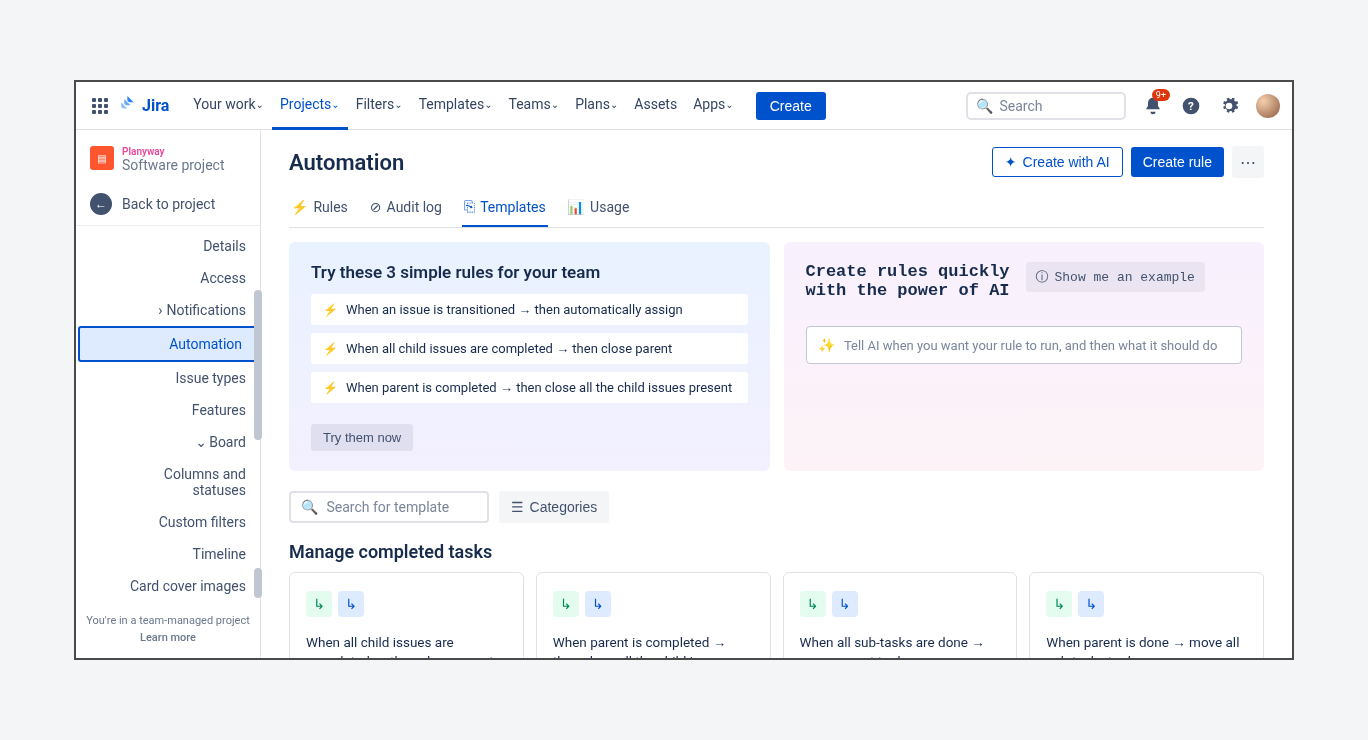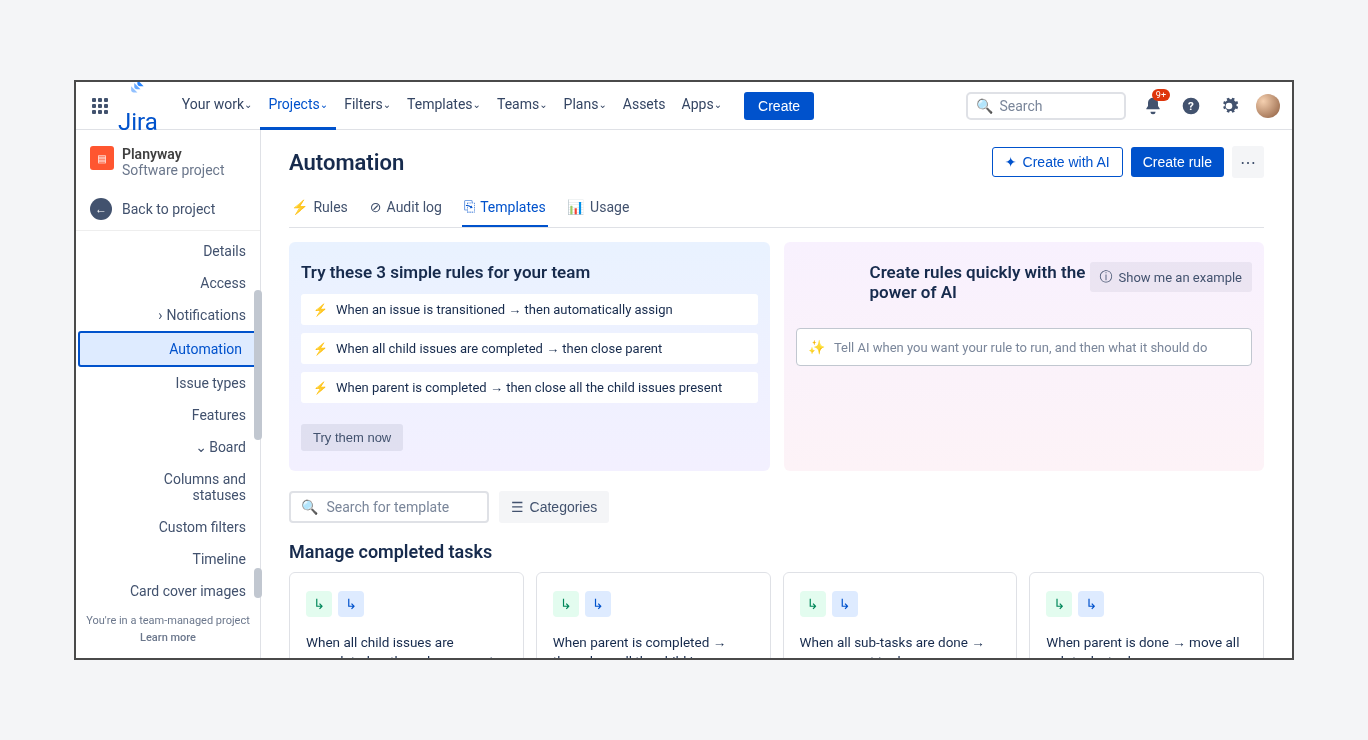--- a/index.html
+++ b/index.html
@@ -1,38 +1,38 @@
 <!DOCTYPE html>
 <html><head>
 <meta charset="utf-8">
 <style>
   * { box-sizing: border-box; margin: 0; padding: 0; }
   body { font-family: -apple-system, BlinkMacSystemFont, "Segoe UI", Roboto, sans-serif; background: #f4f5f7; display:flex; align-items:center; justify-content:center; height:740px; }
   .frame { width:1220px; height:580px; background:#fff; border:2px solid #4a4a4a; display:flex; flex-direction:column; overflow:hidden; }
   .topbar { height:48px; border-bottom:1px solid #dfe1e6; display:flex; align-items:center; padding:0 12px; gap:6px; }
   .app-switcher { width:24px; height:24px; display:grid; grid-template-columns:repeat(3,4px); grid-template-rows:repeat(3,4px); gap:2px; align-content:center; justify-content:center; cursor:pointer; }
   .app-switcher span { width:4px; height:4px; background:#42526e; border-radius:1px; }
-  .jira-logo { display:flex; align-items:center; gap:4px; color:#0052cc; font-weight:400; font-size:24px; margin-right:10px;flex-direction:column; }
+  .jira-logo { display:flex; align-items:center; gap:4px; color:#0052cc; font-weight:700; font-size:16px; margin-right:10px; }
   .jira-mark svg { width:20px; height:20px; }
   .nav-item { color:#344563; font-size:14px; padding:6px 8px; display:flex; align-items:center; cursor:pointer; border-bottom:3px solid transparent; height:48px; }
   .nav-item.active { color:#0052cc; border-bottom:3px solid #0052cc; }
   .caret-down { font-size:10px; }
   .create-btn { background:#0052cc; color:#fff; border:none; padding:6px 14px; border-radius:3px; font-size:14px; font-weight:500; margin-left:8px; cursor:pointer; }
   .topbar-spacer { flex:1; }
   .search-box { display:flex; align-items:center; border:2px solid #dfe1e6; border-radius:5px; padding:4px 8px; width:160px; color:#7a869a; gap:6px; font-size:14px; }
   .notif { position:relative; margin-left:10px; cursor:pointer; }
   .notif-badge { position:absolute; top:-6px; right:-6px; background:#de350b; color:#fff; font-size:9px; border-radius:8px; padding:1px 4px; }
   .top-icon { width:22px; height:22px; color:#42526e; display:flex; align-items:center; justify-content:center; cursor:pointer; margin-left:10px; }
   .avatar { width:24px; height:24px; border-radius:50%; background: radial-gradient(circle at 30% 30%, #f5d0b0, #8b5a3c); margin-left:10px; cursor:pointer; }
 
   .body { flex:1; display:flex; overflow:hidden; }
   .sidebar { width:185px; border-right:1px solid #dfe1e6; display:flex; flex-direction:column; padding:8px 0; position:relative; }
   .project-block { display:flex; gap:8px; padding:8px 14px 10px; }
   .project-icon { width:24px; height:24px; background:#ff5630; border-radius:3px; display:flex; align-items:center; justify-content:center; color:#fff; font-size:10px; }
-  .project-name { font-size:14px; font-weight:600; color:#404040; }
+  .project-name { font-size:10px; font-weight:600; color:#ec4899; }
   .project-type { font-size:14px; color:#6b778c;text-align:right; }
   .back-link { display:flex; align-items:center; gap:10px; color:#42526e; font-size:14px; padding:10px 14px; cursor:pointer; border-bottom:1px solid #eee; margin-bottom:4px; }
   .back-circle { width:22px; height:22px; border-radius:50%; background:#42526e; color:#fff; display:flex; align-items:center; justify-content:center; font-size:12px; }
   .side-list { flex:1; overflow-y:auto; }
   .side-item { font-size:14px; color:#42526e; padding:8px 14px 8px 26px; cursor:pointer;text-align:right; }
   .side-item.exp::before { content:"›"; display:inline-block; width:10px; margin-left:-14px; margin-right:4px; color:#42526e; }
   .side-item.expdown::before { content:"⌄"; display:inline-block; width:10px; margin-left:-14px; margin-right:4px; color:#42526e; }
   .side-item.child { padding-left:34px; }
   .side-item.sel { background:#deebff; color:#0052cc; border:2px solid #0052cc; border-radius:3px; margin:0 2px; padding-left:22px; }
   .side-footer { text-align:center; font-size:11px; color:#6b778c; padding:6px 8px; }
@@ -46,28 +46,28 @@
   .head-actions { display:flex; gap:8px; align-items:center; }
   .btn-ai { border:1px solid #0052cc; background:#fff; color:#0052cc; padding:6px 12px; border-radius:3px; font-size:14px; display:flex; align-items:center; gap:6px; cursor:pointer; }
   .btn-primary { background:#0052cc; color:#fff; border:none; padding:7px 12px; border-radius:3px; font-size:14px; cursor:pointer; }
   .btn-more { width:32px; height:32px; background:#f4f5f7; border-radius:3px; display:flex; align-items:center; justify-content:center; font-size:16px; color:#42526e; cursor:pointer; }
 
   .tabs { display:flex; gap:18px; margin-top:14px; border-bottom:1px solid #dfe1e6; }
   .tab { font-size:14px; color:#42526e; padding:6px 2px 10px; display:flex; align-items:center; gap:5px; cursor:pointer; border-bottom:2px solid transparent; }
   .tab.active { color:#0052cc; border-bottom:2px solid #0052cc; }
 
   .panels { display:flex; gap:14px; margin-top:14px; }
-  .panel { flex:1; border-radius:6px; padding:20px 12px; }
+  .panel { flex:1; border-radius:6px; padding:20px 22px; }
   .panel.try { background:linear-gradient(180deg,#e9f2ff 0%,#f3f0ff 100%); }
   .panel.ai { background:linear-gradient(180deg,#f8f1fe 0%,#fdf3f7 100%); position:relative; }
   .panel h3 { font-size:17px; font-weight:600; color:#172b4d; margin-bottom:12px; }
   .rule-row { background:#fff; border-radius:3px; padding:8px 12px; margin-bottom:8px; font-size:13px; color:#172b4d; display:flex; align-items:center; gap:8px; cursor:pointer; }
   .bolt { color:#6554c0; font-size:12px; }
   .try-btn { background:rgba(9,30,66,0.08); border:none; padding:6px 12px; border-radius:3px; font-size:13px; color:#42526e; margin-top:13px; cursor:pointer; }
-  .ai-head { display:flex; justify-content:flex-end; align-items:flex-start; }
+  .ai-head { display:flex; justify-content:flex-start; align-items:flex-start;font-family:Liberation Mono, monospace; }
   .show-example { background:rgba(9,30,66,0.06); border-radius:3px; padding:6px 10px; font-size:13px; color:#42526e; display:flex; align-items:center; gap:6px; cursor:pointer; }
   .ai-input { margin-top:14px; border:1px solid #c1c7d0; border-radius:4px; background:#fff; padding:10px 12px; display:flex; align-items:center; gap:8px; color:#7a869a; font-size:13px; }
   .ai-spark { color:#0052cc; font-size:14px; }
 
   .filter-row { display:flex; gap:10px; margin-top:20px; }
   .tmpl-search { border:2px solid #dfe1e6; border-radius:4px; padding:6px 10px; display:flex; align-items:center; gap:8px; width:200px; color:#7a869a; font-size:14px; }
   .cat-btn { background:#f4f5f7; border:none; padding:7px 12px; border-radius:3px; font-size:14px; color:#42526e; display:flex; gap:6px; align-items:center; cursor:pointer; }
 
   .section-h { font-size:18px; font-weight:600; color:#172b4d; margin-top:18px; }
   .cards { display:flex; gap:12px; margin-top:10px; }

